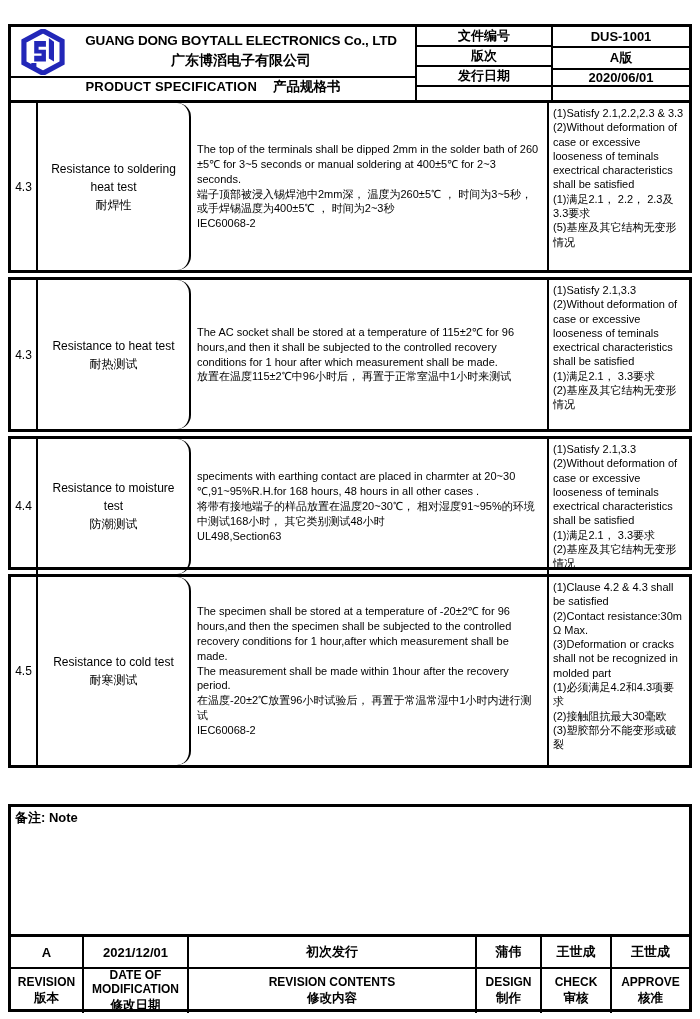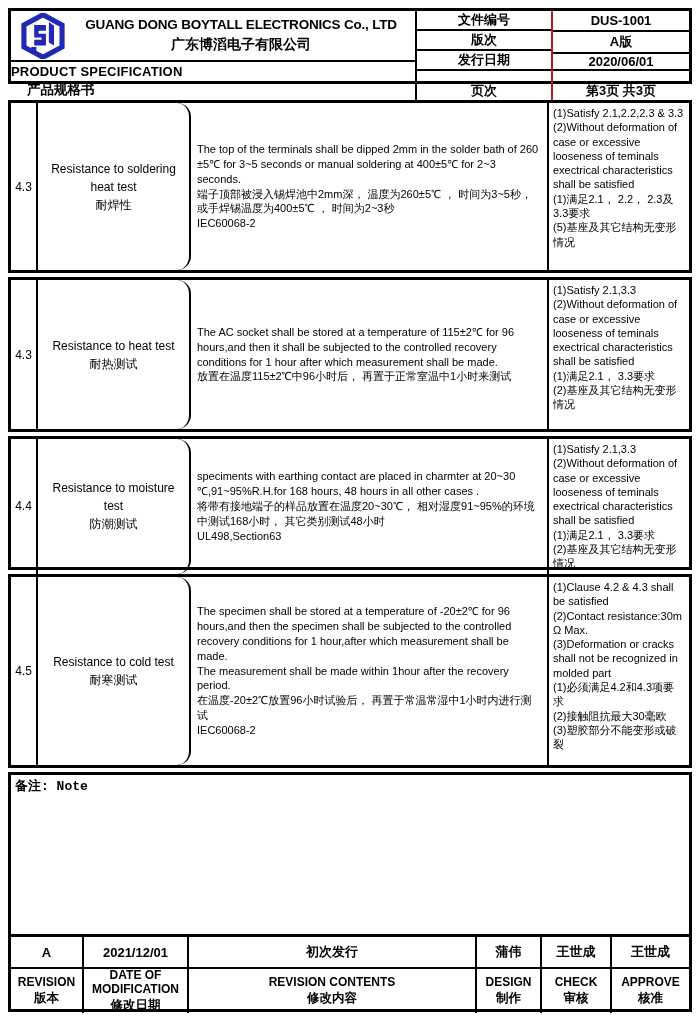--- a/index.html
+++ b/index.html
@@ -5,32 +5,32 @@
   * { margin:0; padding:0; box-sizing:border-box; }
   html,body { background:#e8e8e8; }
   body { font-family:"Liberation Sans", sans-serif; color:#000; }
   .page {
     position:relative; width:700px; height:1019px; background:#fff;
     overflow:hidden;
   }
   .sec { position:absolute; left:8px; width:684px; border:3px solid #000; background:#fff; }
 
   
-  .header { top:8px; height:76px; display:grid; grid-template-columns:406px 136px 1fr; }
+  .header { top:24px; height:85px; display:grid; grid-template-columns:406px 136px 1fr; }
   .hdr-left { border-right:2px solid #000; display:flex; flex-direction:column; }
   .company-row { height:51px; border-bottom:2px solid #000; display:flex; align-items:center; padding-left:8px; }
   .logo { flex:0 0 48px; display:flex; align-items:center; justify-content:center; }
   .company-names { flex:1; text-align:center; line-height:1.4; }
   .company-en { font-weight:bold; font-size:13.5px; letter-spacing:-0.2px; }
   .company-cn { font-weight:bold; font-size:14px; }
-  .title-row { flex:1; display:flex; flex-direction:column; justify-content:center; text-align:left; line-height:1.35; }
+  .title-row { flex:1; display:flex; flex-direction:row; justify-content:center; text-align:right; line-height:1.35; }
   .doc-title-en { font-weight:bold; font-size:13px; letter-spacing:0.2px; }
   .doc-title-cn { font-weight:bold; font-size:13.5px;padding-left:16px; }
   .hdr-col { display:flex; flex-direction:column; }
-  .hdr-labels { border-right:2px solid #b91c1c; }
+  .hdr-labels { border-right:2px solid #000000; }
   .hdr-cell { flex:1; display:flex; align-items:center; justify-content:center;
               font-weight:bold; font-size:13px; border-bottom:2px solid #000; }
   .hdr-cell:last-child { border-bottom:none;margin-top:11px; }
   .hdr-cell.r1 { flex:1.25; } .hdr-cell.r2 { flex:1.25; }
 
   
   .trow { display:grid; grid-template-columns:27px 153px 358px 1fr; }
   .tcell { border-right:2px solid #000; }
   .tcell:last-child { border-right:none; }
   .cell-no { display:flex; align-items:center; justify-content:center; font-size:12px; }
@@ -38,21 +38,21 @@
                text-align:center; font-size:12px; line-height:1.5; padding:0 8px;border-radius:14px; }
   .cell-desc { display:flex; flex-direction:column; justify-content:center;
                font-size:11px; line-height:1.36; padding:4px 6px; white-space:pre-line; }
   .cell-req { font-size:11px; line-height:1.3; padding:3px 4px; white-space:pre-line; }
   .row1 { top:100px; height:173px; }
   .row2 { top:277px; height:155px; }
   .row3 { top:436px; height:134px; }
   .row4 { top:574px; height:194px; }
 
   
-  .note { top:772px; height:190px; padding:2px 4px; font-weight:bold; font-size:13px;font-family:Liberation Mono, monospace; }
+  .note { top:804px; height:190px; padding:2px 4px; font-weight:bold; font-size:13px; }
 
   
   .footer { top:934px; height:78px; display:grid;
             grid-template-columns:73px 105px 288px 65px 70px 1fr;
             grid-template-rows:32px 1fr; }
   .fcell { border-right:2px solid #000; display:flex; flex-direction:column;
            align-items:center; justify-content:center; text-align:center;
            font-weight:bold; }
   .fcell.last { border-right:none; }
   .frow1 { border-bottom:2px solid #000; font-size:13px; }

